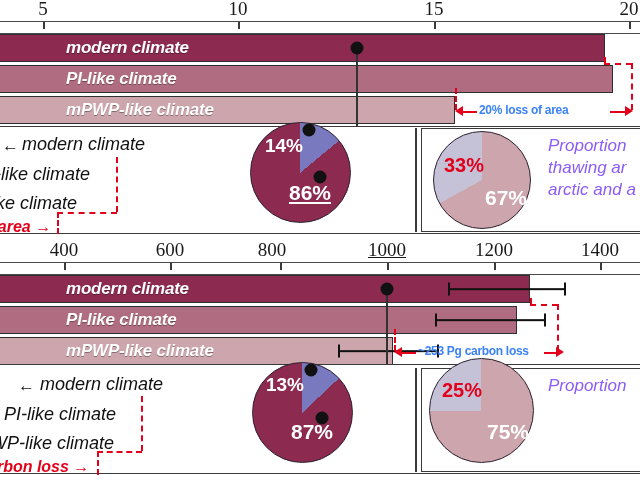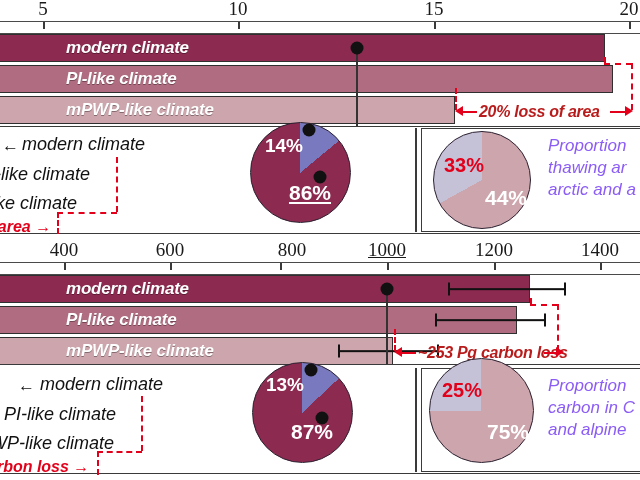--- a/index.html
+++ b/index.html
@@ -48,22 +48,22 @@
   .hline{position:absolute;height:1.7px;background:#333;}
   .dot{
     position:absolute;width:13px;height:13px;border-radius:50%;
     background:#111;transform:translate(-50%,-50%);
   }
 
   
   .dash-v{position:absolute;width:0;border-left:2px dashed #e2001a;}
   .dash-h{position:absolute;height:0;border-top:2px dashed #e2001a;}
   .callout{
-    position:absolute;color:#b91c1c;font-weight:bold;font-style:italic;
-    font-size:16px;white-space:nowrap;letter-spacing:-0.3px;
+    position:absolute;color:#3b82f6;font-weight:bold;
+    font-size:12px;white-space:nowrap;letter-spacing:-0.3px;
   }
   .arrowline{position:absolute;height:1.8px;background:#e2001a;}
   .arrowhead{position:absolute;width:0;height:0;border-top:5px solid transparent;border-bottom:5px solid transparent;}
   .ah-left{border-right:8px solid #e2001a;}
   .ah-right{border-left:8px solid #e2001a;}
 
   
   .legend-text{
     position:absolute;font-style:italic;font-size:18px;color:#111;
     white-space:nowrap;
@@ -164,33 +164,33 @@
   <span class="pielabel pct-white" style="left:310px;top:193px;text-decoration:underline;">86%</span>
   <div class="dot" style="left:309px;top:130px;"></div>
   <div class="dot" style="left:320px;top:177px;"></div>
 
   <div class="descbox" style="left:421px;top:128px;width:225px;height:104px;"></div>
   <div class="divider" style="left:415px;top:128px;height:104px;"></div>
 
   <div class="pie" style="left:433px;top:131px;width:98px;height:98px;
        background:conic-gradient(from 0deg, #cda5ac 0deg 241.2deg, #c5c2d8 241.2deg 360deg);"></div>
   <span class="pielabel pct-red" style="left:464px;top:165px;">33%</span>
-  <span class="pielabel pct-white" style="left:506px;top:198px;">44%</span>
+  <span class="pielabel pct-white" style="left:506px;top:198px;">67%</span>
 
   <div class="abs" style="left:548px;top:136px;width:100px;height:92px;overflow:hidden;">
     <span class="desc-text" style="left:0;top:0px;">Proportion</span>
     <span class="desc-text" style="left:0;top:44px;">arctic and a</span>
     <span class="desc-text" style="left:0;top:22px;">thawing ar</span>
   </div>
 
   <div class="axisband" style="top:262px;"></div>
   <div class="abs" style="left:0;top:241px;width:640px;height:22px;">
     <span class="ticklabel" style="left:64px;top:-2px;">400</span>
     <span class="ticklabel" style="left:170px;top:-2px;">600</span>
-    <span class="ticklabel" style="left:292px;top:-2px;">800</span>
+    <span class="ticklabel" style="left:272px;top:-2px;">800</span>
     <span class="ticklabel" style="left:387px;top:-2px;text-decoration:underline;">1000</span>
     <span class="ticklabel" style="left:494px;top:-2px;">1200</span>
     <span class="ticklabel" style="left:600px;top:-2px;">1400</span>
   </div>
   <div class="abs" style="left:0;top:263px;width:640px;height:10px;">
     <div class="tick" style="left:64px;"></div>
     <div class="tick" style="left:170px;"></div>
     <div class="tick" style="left:280px;"></div>
     <div class="tick" style="left:387px;"></div>
     <div class="tick" style="left:494px;"></div>
@@ -259,17 +259,15 @@
   <div class="descbox" style="left:421px;top:368px;width:225px;height:104px;"></div>
   <div class="divider" style="left:415px;top:368px;height:104px;"></div>
 
   <div class="pie" style="left:429px;top:358px;width:105px;height:105px;
        background:conic-gradient(from 0deg, #cda5ac 0deg 270deg, #c5c2d8 270deg 360deg);"></div>
   <span class="pielabel pct-red" style="left:462px;top:390px;">25%</span>
   <span class="pielabel pct-white" style="left:508px;top:432px;">75%</span>
 
   <div class="abs" style="left:548px;top:376px;width:100px;height:92px;overflow:hidden;">
     <span class="desc-text" style="left:0;top:0px;">Proportion</span>
-    <span class="desc-text" style="left:0;top:22px;">carbon in C</span>
-    <span class="desc-text" style="left:0;top:44px;">and alpine</span>
   </div>
 
 </div>
 
 </body></html>

